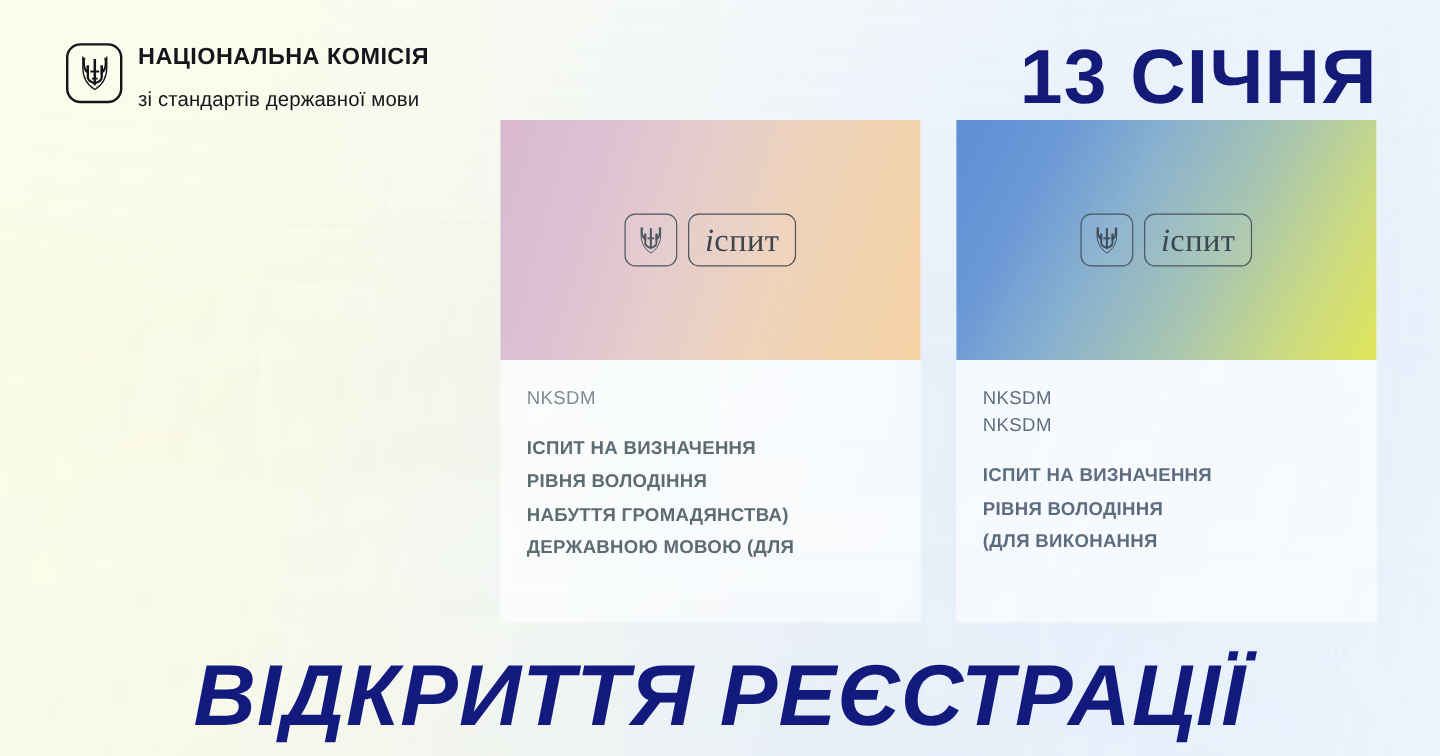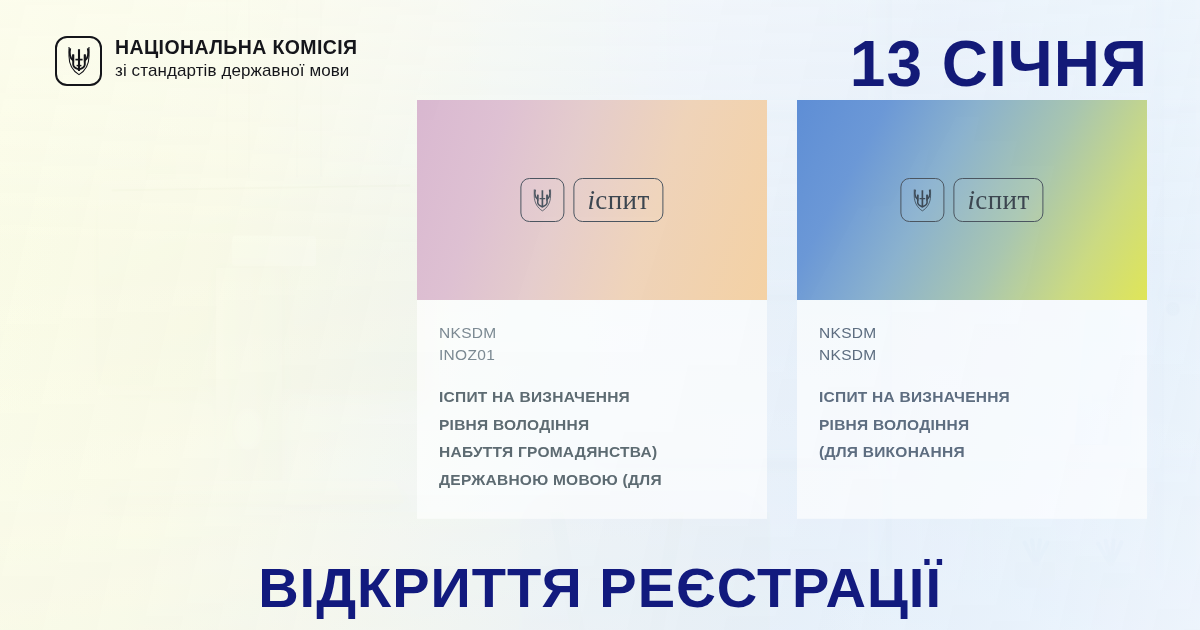--- a/index.html
+++ b/index.html
@@ -250,21 +250,21 @@
     color: #15161b;
     text-transform: uppercase;
     white-space: nowrap;
   }
   .brand-line2 {
     font-size: 17px;
     font-weight: 400;
     color: #15161b;
     letter-spacing: .1px;
     white-space: nowrap;
-    margin-top: 2px;
+    margin-top: 14px;
   }
 
   
   .date-headline {
     position: absolute;
     right: 52px; top: 20px;
     font-size: 64px;
     font-weight: 700;
     color: #131a78;
     letter-spacing: 1px;
@@ -365,27 +365,28 @@
   }
   .card.right .card-code,
   .card.right .card-title { color: #5d6d80; }
 
   
   .bottom-headline {
     position: absolute;
     left: 0; right: 0;
     bottom: 14px;
     text-align: center;
-    font-size: 56px;
+    font-size: 72px;
     font-weight: 700;
     color: #121a7e;
     letter-spacing: 1px;
     text-transform: uppercase;
     line-height: 1;
     white-space: nowrap;
+    font-style: italic;
   }
 </style>
 </head>
 <body>
 
 <div class="bg-stage">
   <div class="bg-wall"></div>
 
   <div class="wall-seam s1"></div>
   <div class="wall-seam s2"></div>
@@ -485,21 +486,20 @@
           </div>
           <div class="logo-box word">
             <span class="i-italic">i</span>
               <span>спит</span>
           </div>
         </div>
       </div>
       <div class="card-body">
         <div class="card-code">
           <div>NKSDM</div>
-          <div>INOZ01</div>
         </div>
         <div class="card-title">
           <div>ІСПИТ НА ВИЗНАЧЕННЯ</div>
           <div>РІВНЯ ВОЛОДІННЯ</div>
           <div>НАБУТТЯ ГРОМАДЯНСТВА)</div>
           <div>ДЕРЖАВНОЮ МОВОЮ (ДЛЯ</div>
         </div>
       </div>
     </div>
 

